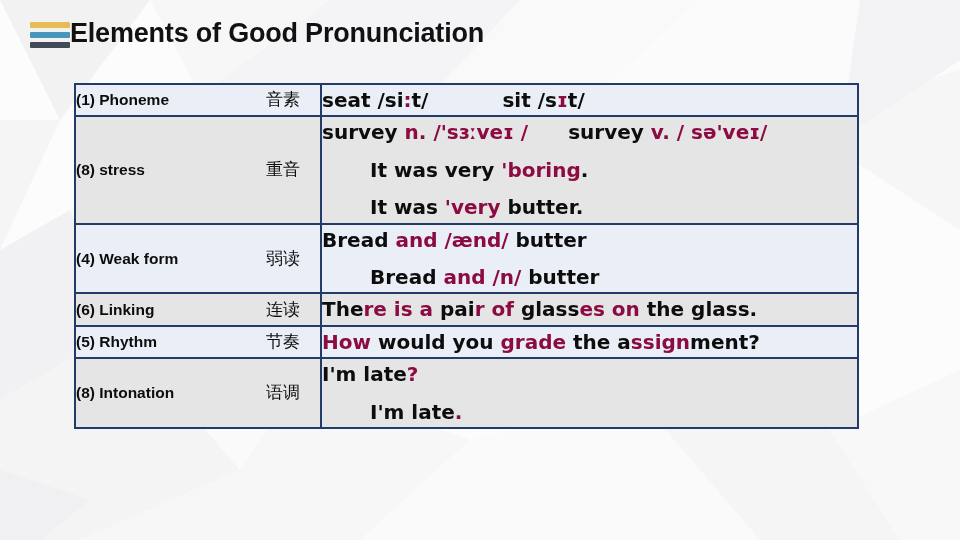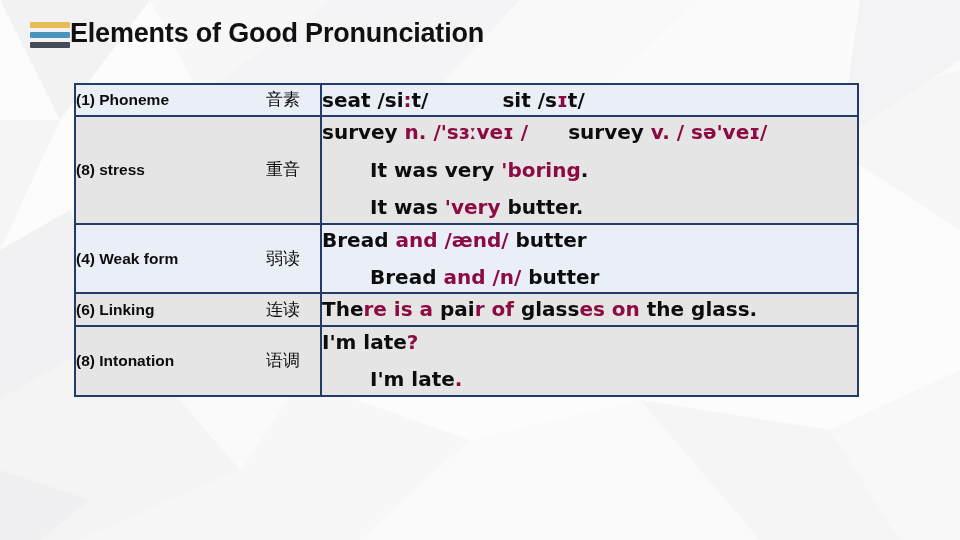--- a/index.html
+++ b/index.html
@@ -196,20 +196,31 @@
           <td class="label-cell">
             <div class="label-inner">
               <span class="lbl-en">(6) Linking</span>
               <span class="lbl-zh">连读</span>
             </div>
           </td>
           <td class="content-cell">
             <span class="line"><span class="ipa">The</span><span class="mk-u ipa">re is a </span><span class="ipa"> pai</span><span class="mk-u ipa">r of </span><span class="ipa">glass</span><span class="mk-u ipa">es on </span><span class="ipa">the glass.</span></span>
           </td>
         </tr>
+        <tr class="row-a">
+          <td class="label-cell">
+            <div class="label-inner">
+              <span class="lbl-en">(5) Rhythm</span>
+              <span class="lbl-zh">节奏</span>
+            </div>
+          </td>
+          <td class="content-cell">
+            <span class="line"><span class="mk ipa">How</span><span class="ipa"> would you </span><span class="mk ipa">grade</span><span class="ipa"> the a</span><span class="mk ipa">ssign</span><span class="ipa">ment?</span></span>
+          </td>
+        </tr>
         <tr class="row-b">
           <td class="label-cell">
             <div class="label-inner">
               <span class="lbl-en">(8) Intonation</span>
               <span class="lbl-zh">语调</span>
             </div>
           </td>
           <td class="content-cell">
             <span class="line"><span class="ipa">I'm late</span><span class="mk ipa">?</span></span>
             <span class="line"><span class="ipa">I'm late</span><span class="mk ipa">.</span></span>

